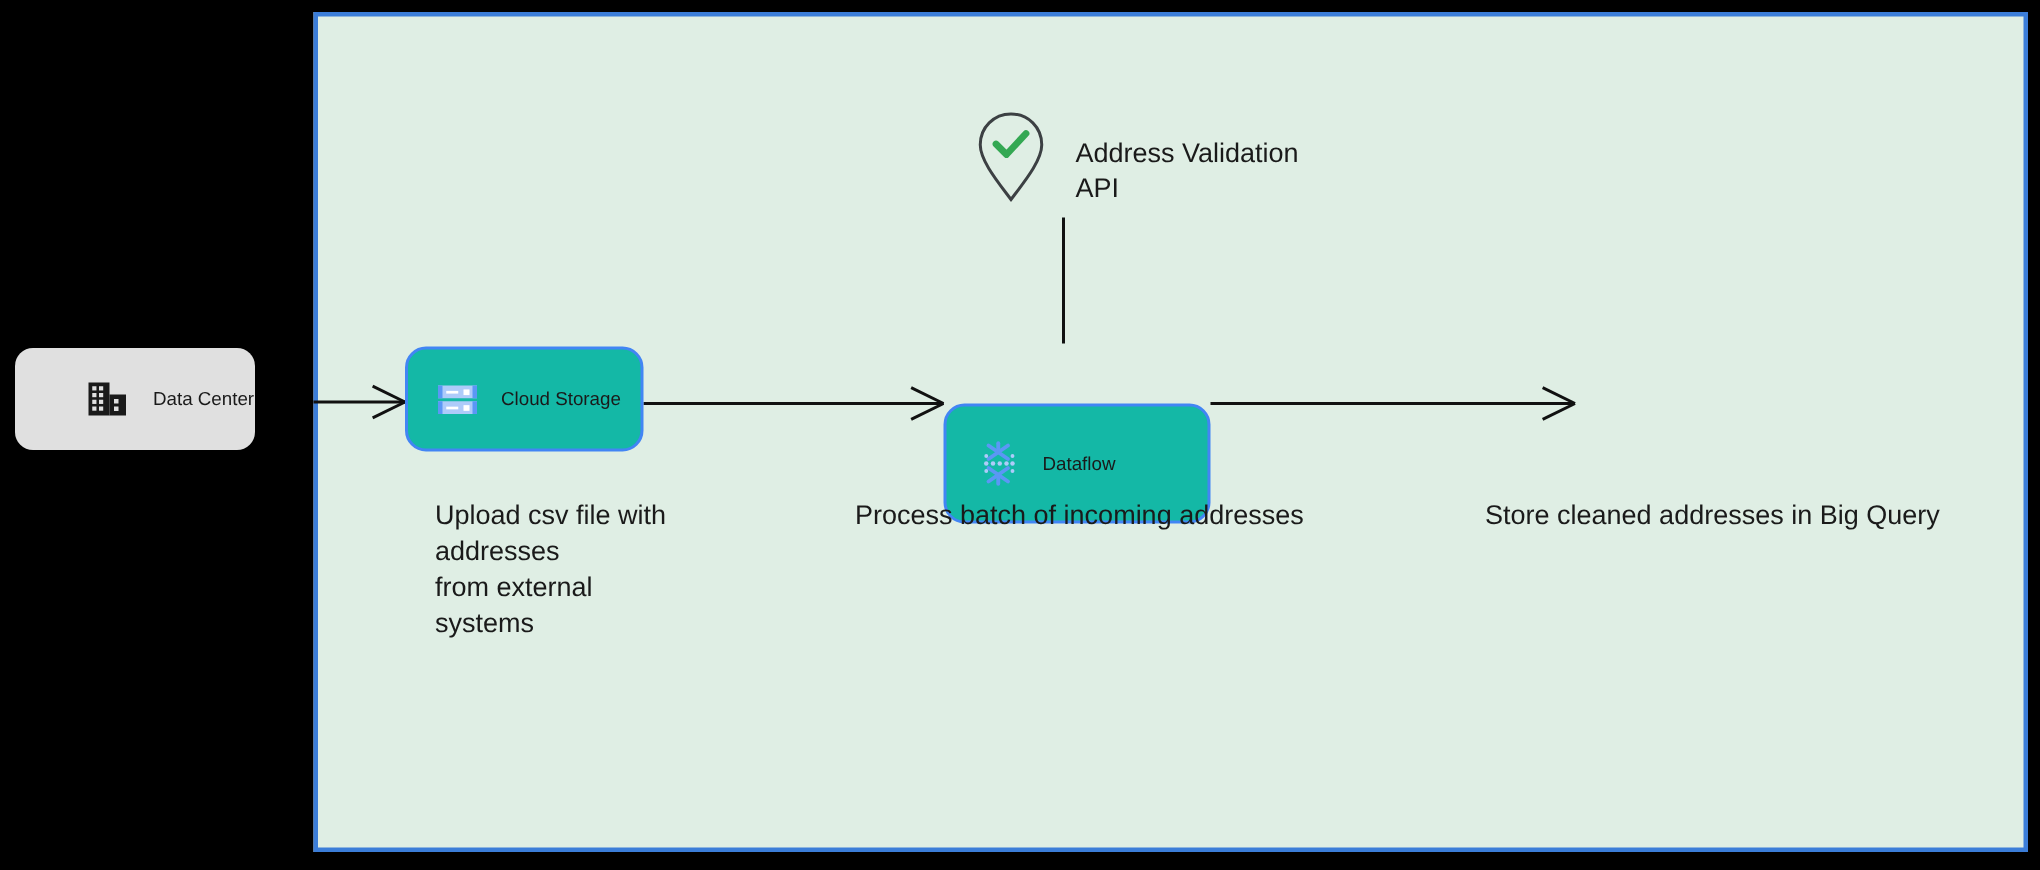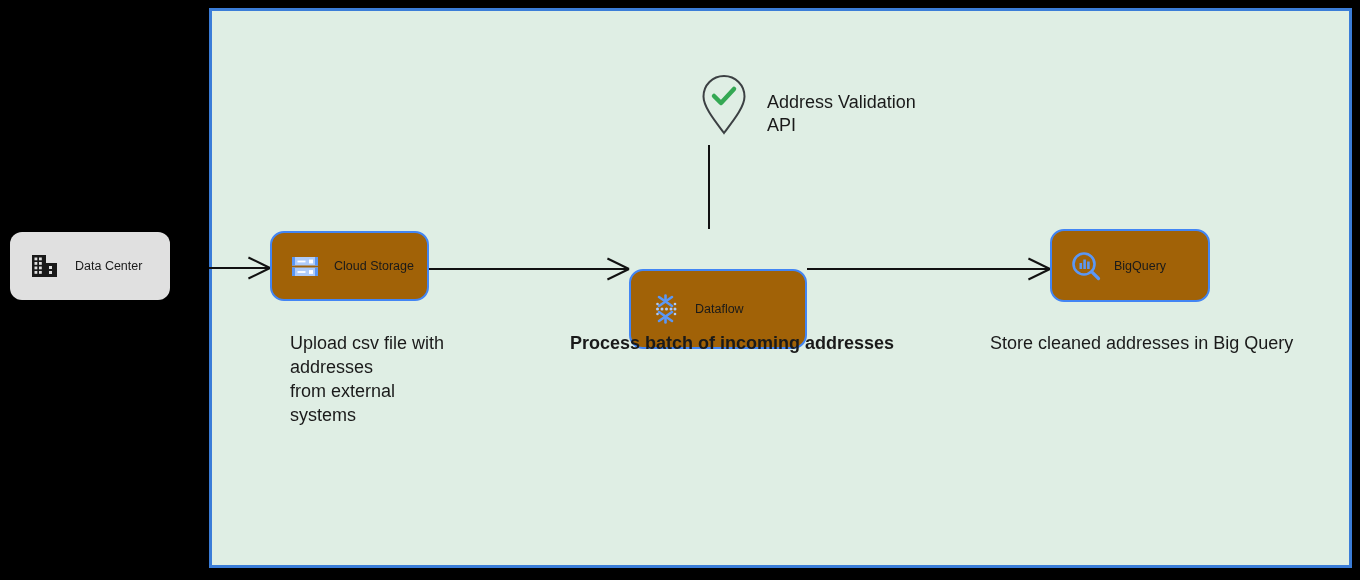--- a/index.html
+++ b/index.html
@@ -27,21 +27,21 @@
     border: 3px solid #3b7dd8;
     box-sizing: border-box;
   }
 
   
   .node {
     position: absolute;
     box-sizing: border-box;
     display: flex;
     align-items: center;
-    background: #a16207;
+    background: #14b8a6;
     border: 2px solid #4285f4;
     border-radius: 14px;
   }
   .node .node-label {
     font-size: 12.5px;
     color: #1a1a1a;
     white-space: nowrap;
   }
   .node .node-icon {
     flex: 0 0 auto;
@@ -56,20 +56,21 @@
     left: 10px;
     top: 232px;
     width: 160px;
     height: 68px;
     background: #e0e0e0;
     border: none;
     border-radius: 12px;
     display: flex;
     align-items: center;
     box-sizing: border-box;
+    padding-left: 27px;
   }
   #node-datacenter .node-icon { margin-left: 19px; width: 30px; height: 30px; }
   #node-datacenter .node-label {
     font-size: 12.5px;
     color: #1a1a1a;
     margin-left: 16px;
     white-space: nowrap;
   }
 
   
@@ -83,21 +84,21 @@
   #node-dataflow .node-label { margin-left: 14px; }
 
   
   #node-bigquery { left: 1050px; top: 229px; width: 160px; height: 73px; }
   #node-bigquery .node-icon { margin-left: 18px; width: 32px; height: 32px; }
   #node-bigquery .node-label { margin-left: 12px; }
 
   
   #node-validation-api {
     position: absolute;
-    left: 701px;
+    left: 651px;
     top: 74px;
     display: flex;
     align-items: flex-start;
   }
   #node-validation-api .pin-icon { width: 46px; height: 62px; }
   #node-validation-api .api-label {
     margin-left: 20px;
     margin-top: 17px;
     font-size: 18px;
     line-height: 23px;
@@ -131,21 +132,21 @@
 
   
   .caption {
     position: absolute;
     font-size: 18px;
     line-height: 24px;
     color: #1a1a1a;
     white-space: pre-line;
   }
   #caption-storage  { left: 270px; top: 331px; width: 240px; margin-left: 20px; }
-  #caption-dataflow { left: 570px; top: 331px; width: 400px; font-weight: bold; }
+  #caption-dataflow { left: 570px; top: 331px; width: 400px; }
   #caption-bigquery { left: 990px; top: 331px; width: 400px; }
 </style>
 </head>
 <body>
 
 <div id="canvas">
 
   <div id="cloud-container"></div>
 
   <div class="connector-line h-line" style="left:209px; top:267px; width:61px;"></div>
@@ -235,34 +236,20 @@
           <circle cx="6.5" cy="11" r="1.3"></circle>
           <circle cx="24" cy="11" r="1.3"></circle>
           <circle cx="6.5" cy="21" r="1.3"></circle>
           <circle cx="24" cy="21" r="1.3"></circle>
         </g>
       </svg>
     </span>
     <span class="node-label">Dataflow</span>
   </div>
 
-  <div id="node-bigquery" class="node">
-    <span class="node-icon">
-      <svg width="32" height="32" viewBox="0 0 32 32" aria-hidden="true">
-        <circle cx="14" cy="14" r="10.5" fill="none" stroke="#5b97f5" stroke-width="2.6"></circle>
-
-        <rect x="9.5" y="13" width="2.6" height="6" fill="#5b97f5"></rect>
-        <rect x="13.3" y="9.5" width="2.6" height="9.5" fill="#5b97f5"></rect>
-        <rect x="17.1" y="11.5" width="2.6" height="7.5" fill="#5b97f5"></rect>
-
-        <line x1="21.8" y1="21.8" x2="28.5" y2="28.5" stroke="#5b97f5" stroke-width="3.2" stroke-linecap="round"></line>
-      </svg>
-    </span>
-    <span class="node-label">BigQuery</span>
-  </div>
 
   <div id="node-validation-api">
     <span class="pin-icon">
       <svg width="46" height="62" viewBox="0 0 46 62" aria-hidden="true">
         <path d="M23 2 C11.5 2 2.5 11 2.5 22.5 C2.5 33 14 47 23 59 C32 47 43.5 33 43.5 22.5 C43.5 11 34.5 2 23 2 Z" fill="none" stroke="#3c4043" stroke-width="2"></path>
         <path d="M13 22 L20 29 L33 15" fill="none" stroke="#34a853" stroke-width="4.5" stroke-linecap="round" stroke-linejoin="round"></path>
       </svg>
     </span>
     <span class="api-label">Address Validation
 API</span>

